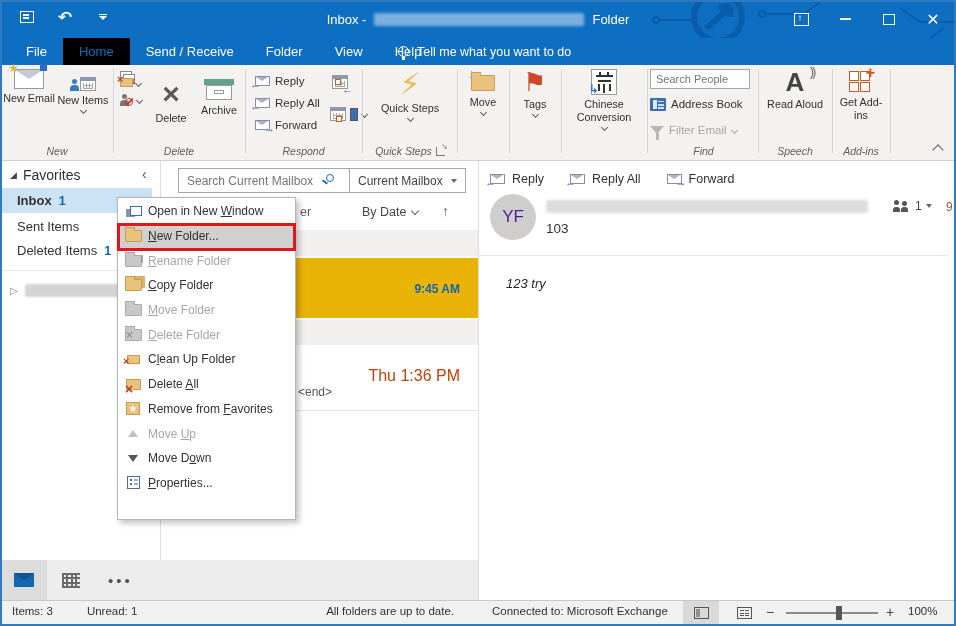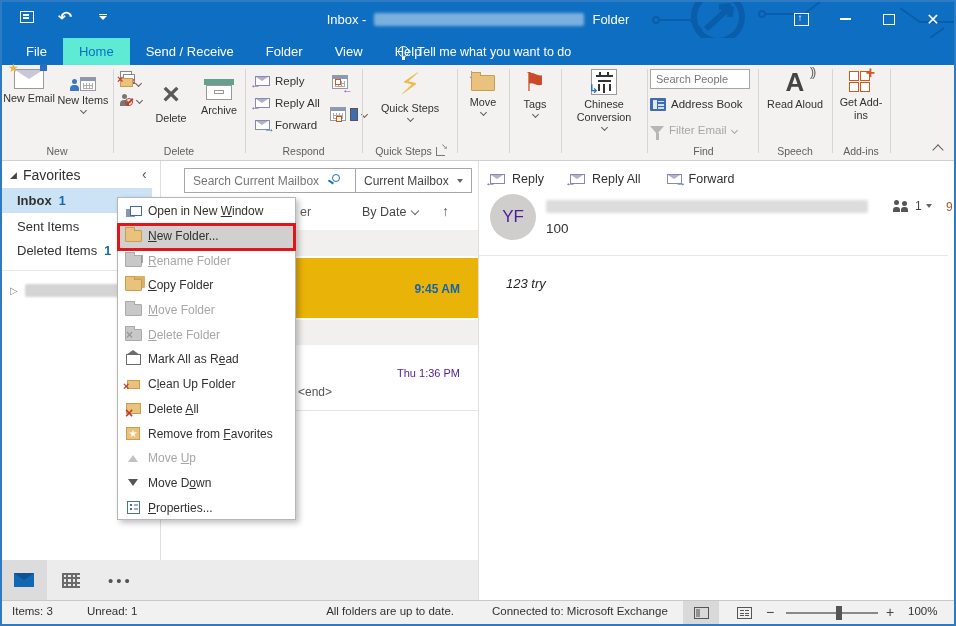--- a/index.html
+++ b/index.html
@@ -25,31 +25,31 @@
   .wc { width:34px; height:30px; display:flex; align-items:center; justify-content:center; font-size:14px; }
   .rdo-ic { width:15px; height:13px; border:1.5px solid #fff; position:relative; }
   .rdo-ic::before { content:"↑"; position:absolute; left:3px; top:-2px; font-size:10px; color:#fff; }
   .min-ic { width:11px; height:1.7px; background:#fff; }
   .max-ic { width:12px; height:11px; border:1.5px solid #fff; }
   .close-ic { font-size:16px; }
 
   
   .tabs { position:absolute; left:10px; top:0; height:27px; display:flex; align-items:stretch; color:#fff; font-size:13px; }
   .tab { padding:0 16px; display:flex; align-items:center; }
-  .tab.sel { background:#5eead4; color:#0e6fc2; }
+  .tab.sel { background:#000000; color:#0e6fc2; }
   .tellme { position:absolute; left:398px; top:0; height:27px; display:flex; align-items:center; gap:8px; color:#fff; font-size:12.5px; }
   .bulb { width:11px; height:11px; border:1.5px solid #fff; border-radius:50%; position:relative; }
   .bulb::after { content:""; position:absolute; left:2.5px; bottom:-4px; width:3px; height:3px; background:#fff; }
 
   
   .ribbon { position:absolute; left:0; top:65px; width:956px; height:96px; background:#f3f2f1; border-bottom:1px solid #d2d0ce; }
   .rsep { position:absolute; top:4px; height:84px; width:1px; background:#d8d6d4; }
   .rgroup { position:absolute; top:0; height:94px; display:flex; flex-direction:column; }
   .g-content { flex:1; display:flex; align-items:flex-start; }
-  .g-label { height:16px; text-align:center; font-size:10.5px; color:#605e5c; display:flex; align-items:center; justify-content:center; gap:4px; }
+  .g-label { height:16px; text-align:center; font-size:10.5px; color:#605e5c; display:flex; align-items:center; justify-content:center; gap:4px;font-style:italic; }
   .bigbtn { display:flex; flex-direction:column; align-items:center; justify-content:flex-start; padding-top:4px; font-size:10.8px; color:#323130; line-height:1.2; text-align:center; }
   .bigbtn .lbl { margin-top:3px; white-space:pre-line; }
   .chev { display:inline-block; width:5px; height:5px; border-right:1.3px solid #605e5c; border-bottom:1.3px solid #605e5c; transform:rotate(45deg); margin-top:1px; }
   .rowbtn { display:flex; align-items:center; gap:5px; font-size:11.5px; color:#323130; height:22px; }
 
   .env { display:inline-block; width:15px; height:10px; border:1px solid #8a8aa8; background:#fff; position:relative; }
   .env::before { content:""; position:absolute; left:0; top:0; width:0; height:0; border-left:6.5px solid transparent; border-right:6.5px solid transparent; border-top:4.5px solid #b0b0c8; }
   .env .arr { position:absolute; left:-6px; bottom:-5px; font-size:11px; font-weight:bold; }
   .arr.purple { color:#7b4fa0; } .arr.blue { color:#2b6cc4; }
 
@@ -118,34 +118,34 @@
   .pane-min { position:absolute; left:142px; top:166px; font-size:14px; color:#555; }
   .sb-item { position:absolute; left:0; width:152px; height:25px; display:flex; align-items:center; padding-left:17px; gap:7px; font-size:13px; color:#323130; }
   .sb-item.sel { background:#cce3f5; font-weight:bold; }
   .sb-count { color:#1166ad; font-weight:bold; font-size:12.5px; }
   .sb-divider { position:absolute; left:0; top:270px; width:152px; height:1px; background:#e6e6e6; }
   .acct-row { position:absolute; left:10px; top:284px; display:flex; align-items:center; gap:7px; }
   .acct-tri { color:#888; font-size:10px; }
   .blur-gray { height:13px; background:#d4d4d4; border-radius:2px; filter:blur(1.2px); }
 
   
-  .searchwrap { position:absolute; left:184px; top:168px; display:flex; }
+  .searchwrap { position:absolute; left:178px; top:168px; display:flex; }
   .searchinput { width:172px; height:25px; border:1px solid #a6a6a6; font-size:12px; padding:0 24px 0 8px; color:#444; font-family:inherit; background:#fff; }
   .mag { position:absolute; left:148px; top:6px; width:8px; height:8px; border:1.7px solid #1a6fc0; border-radius:50%; }
   .mag::after { content:""; position:absolute; left:-5px; top:6px; width:6px; height:1.7px; background:#1a6fc0; transform:rotate(35deg); }
   .scope { width:116px; height:25px; border:1px solid #a6a6a6; border-left:none; background:#fff; display:flex; align-items:center; justify-content:space-between; padding:0 8px; font-size:12px; color:#444; }
   .tri-sm { width:0; height:0; border-left:3.5px solid transparent; border-right:3.5px solid transparent; border-top:4px solid #666; }
   .list-header { position:absolute; top:205px; font-size:12.5px; color:#605e5c; }
   .byDate { display:flex; gap:6px; align-items:center; color:#484644; }
   .chev-d { width:6px; height:6px; border-right:1.4px solid #666; border-bottom:1.4px solid #666; transform:rotate(45deg); margin-top:-2px; }
   .lrow { position:absolute; left:161px; width:317px; }
   .band { background:#f1f0ef; }
   .selrow { background:#eab308; }
   .time-blue { position:absolute; right:18px; font-size:12px; font-weight:bold; color:#1166ad; }
-  .time-dark { position:absolute; right:18px; font-size:11px; color:#4c1d95; }
+  .time-dark { position:absolute; right:18px; font-size:16px; color:#c2410c; }
   .preview { position:absolute; left:137px; font-size:12px; color:#555; }
   .row-div { position:absolute; left:161px; width:317px; height:1px; background:#e6e4e2; }
 
   
   .rp-actions { position:absolute; left:490px; top:172px; display:flex; gap:26px; font-size:12.5px; color:#323130; align-items:center; }
   .rp-act { display:flex; gap:7px; align-items:center; }
   .avatar { position:absolute; left:490px; top:194px; width:46px; height:46px; border-radius:50%; background:#cfcecd; color:#4c1d95; display:flex; align-items:center; justify-content:center; font-size:17px; }
   .rp-subject { position:absolute; left:546px; top:221px; font-size:13.5px; color:#323130; }
   .people-badge { position:absolute; left:893px; top:199px; display:flex; align-items:center; gap:4px; font-size:12px; color:#444; }
   .ppl { width:18px; height:12px; position:relative; }
@@ -540,21 +540,21 @@
     </span>
     <span class="rp-act">
       <span class="env">
           <span class="arr blue" style="left:auto;right:-6px">→</span>
         </span>
       <span>Forward</span>
     </span>
   </div>
   <div class="avatar">YF</div>
   <span class="blur-chip" style="position:absolute; left:546px; top:200px; width:322px; background:#dcdcdc; filter:blur(1.4px)"></span>
-  <div class="rp-subject">100</div>
+  <div class="rp-subject">103</div>
   <div class="people-badge">
     <span class="ppl"></span>
     <span>1</span>
     <span class="tri-sm"></span>
   </div>
   <span class="clip-time">9</span>
   <div class="rp-divider"></div>
   <div class="rp-body">123 try</div>
 
   <div class="navbar">
@@ -621,26 +621,20 @@
       <span><span class="u">M</span><span>ove Folder</span></span>
     </div>
     <div class="mi dis">
       <span class="ico">
           <span class="folder gray"></span>
           <span style="position:absolute;left:8px;color:#999;font-weight:bold">×</span>
         </span>
       <span><span class="u">D</span><span>elete Folder</span></span>
     </div>
     <div class="mi">
-      <span class="ico">
-          <span class="env-open"></span>
-        </span>
-      <span><span>Mark All as R</span><span class="u">e</span><span>ad</span></span>
-    </div>
-    <div class="mi">
       <span class="ico" style="position:relative">
           <span class="tinyenv"></span>
           <span class="redx" style="left:5px;top:0">×</span>
         </span>
       <span><span>C</span><span class="u">l</span><span>ean Up Folder</span></span>
     </div>
     <div class="mi">
       <span class="ico" style="position:relative">
           <span class="tinyenv" style="width:15px;height:11px"></span>
           <span class="redx" style="left:7px;top:2px;font-size:14px">×</span>

